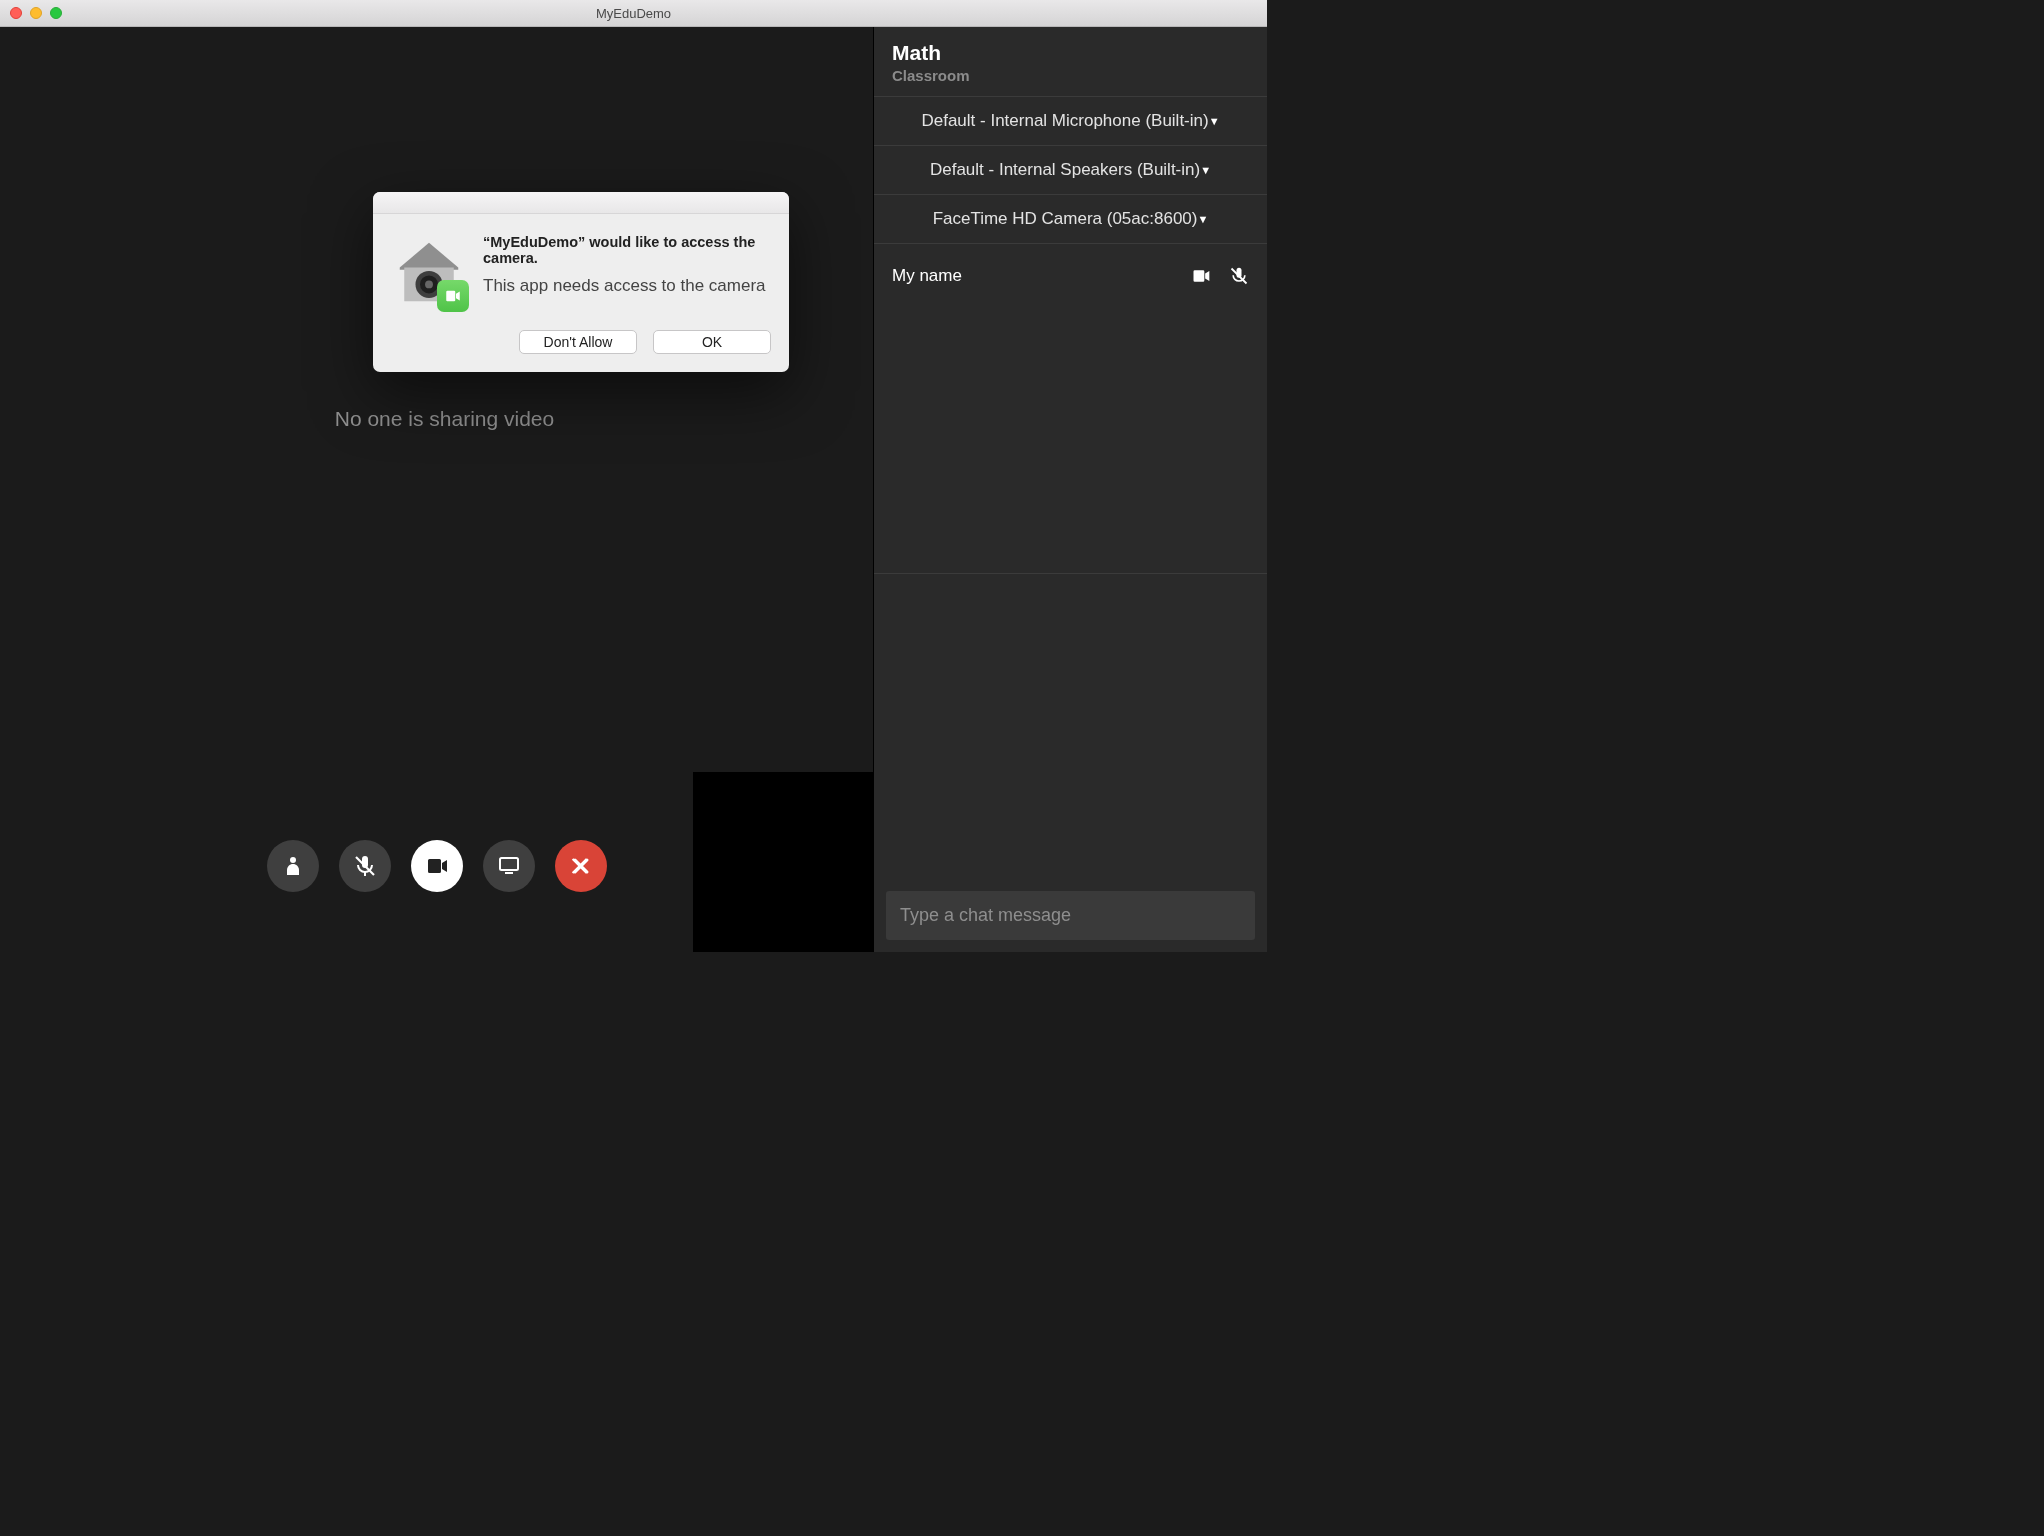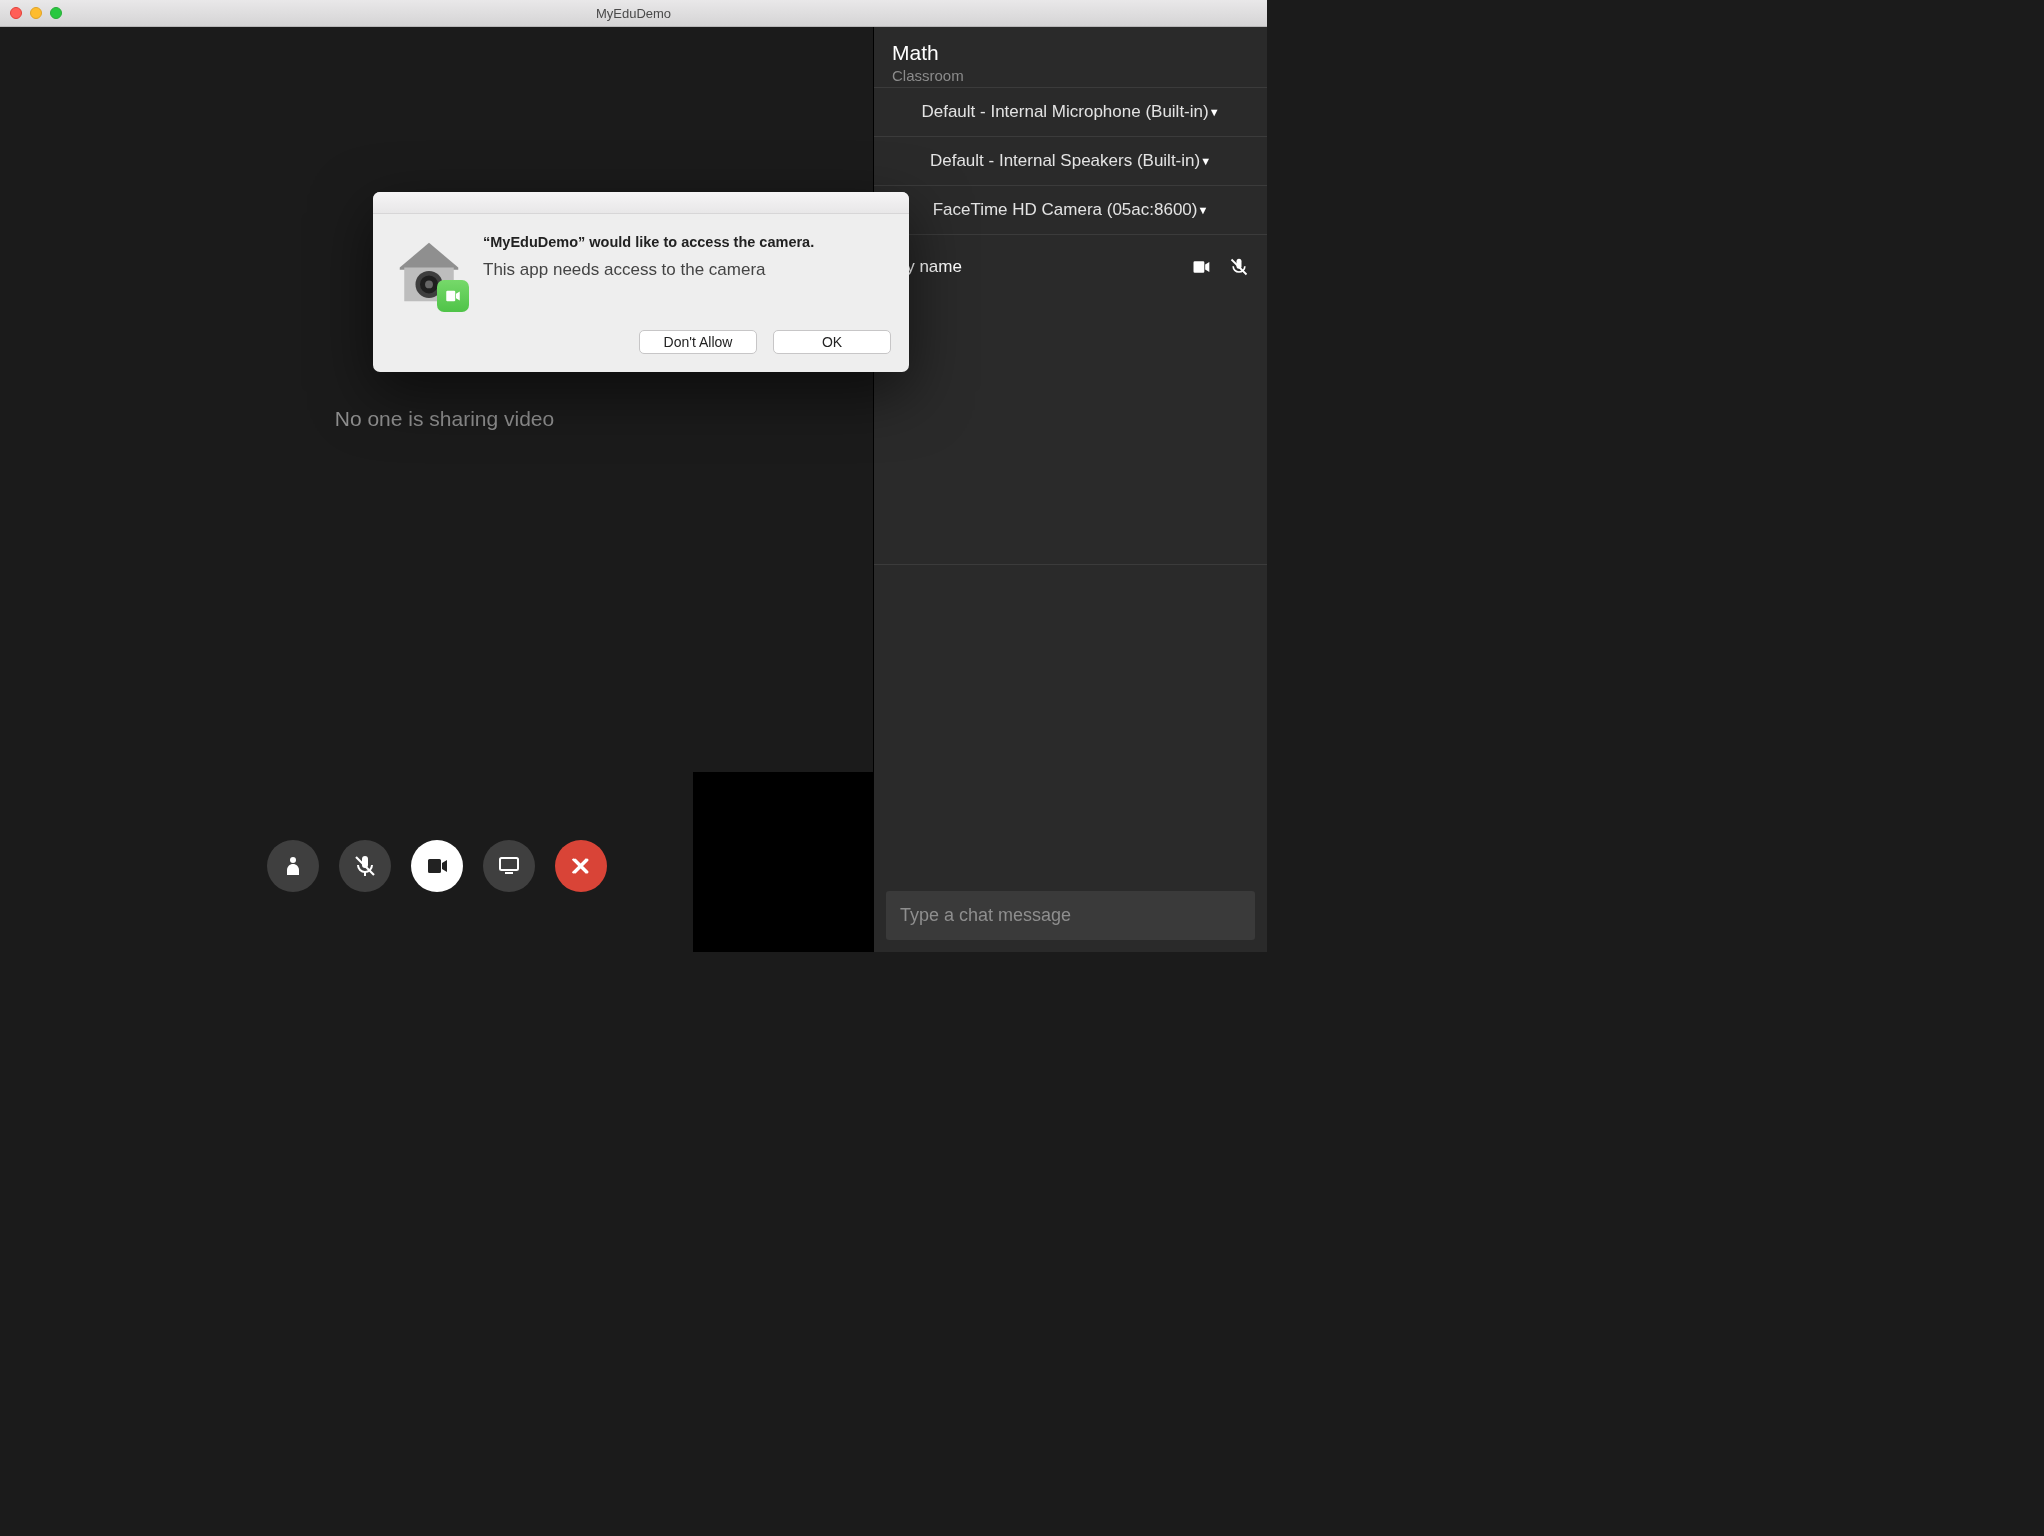--- a/index.html
+++ b/index.html
@@ -81,22 +81,23 @@
   
   .sidebar {
     width: 394px;
     background:#2a2a2a;
     display:flex;
     flex-direction:column;
     color:#e6e6e6;
     border-left:1px solid #000;
   }
   .side-header {
-    padding: 14px 18px 3px;
+    padding: 14px 18px 12px;
     border-bottom:1px solid #3b3b3b;
+    font-weight:bold;
   }
   .side-header .title { font-size:21px; color:#fff; }
   .side-header .subtitle { font-size:15px; color:#8b8b8b; margin-top:2px;}
   .dropdown {
     padding: 14px 18px;
     border-bottom:1px solid #3b3b3b;
     display:flex;
     justify-content:center;
     align-items:center;
     color:#e3e3e3;
@@ -134,21 +135,21 @@
     font-size:18px;
     border-radius:3px;
     outline:none;
   }
   .chat-input::placeholder { color:#8e8e8e; }
   
   .modal {
     position:absolute;
     top: 192px;
     left: 373px;
-    width: 536px;
+    width: 416px;
     background:#eeeeee;
     border-radius:7px;
     box-shadow: 0 20px 60px rgba(0,0,0,.55);
     overflow:hidden;
   }
   .modal-header { height:22px; background:linear-gradient(#f6f5f6,#e8e7e8); border-bottom:1px solid #d7d6d7;}
   .modal-body {
     display:flex;
     padding: 20px 20px 10px 20px;
     gap:18px;

